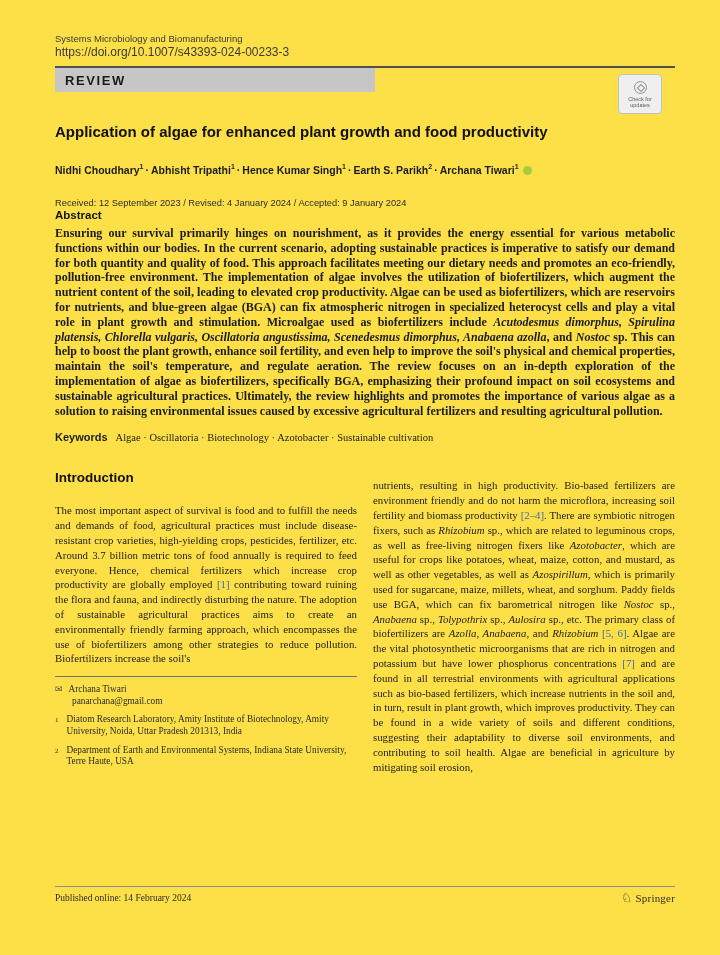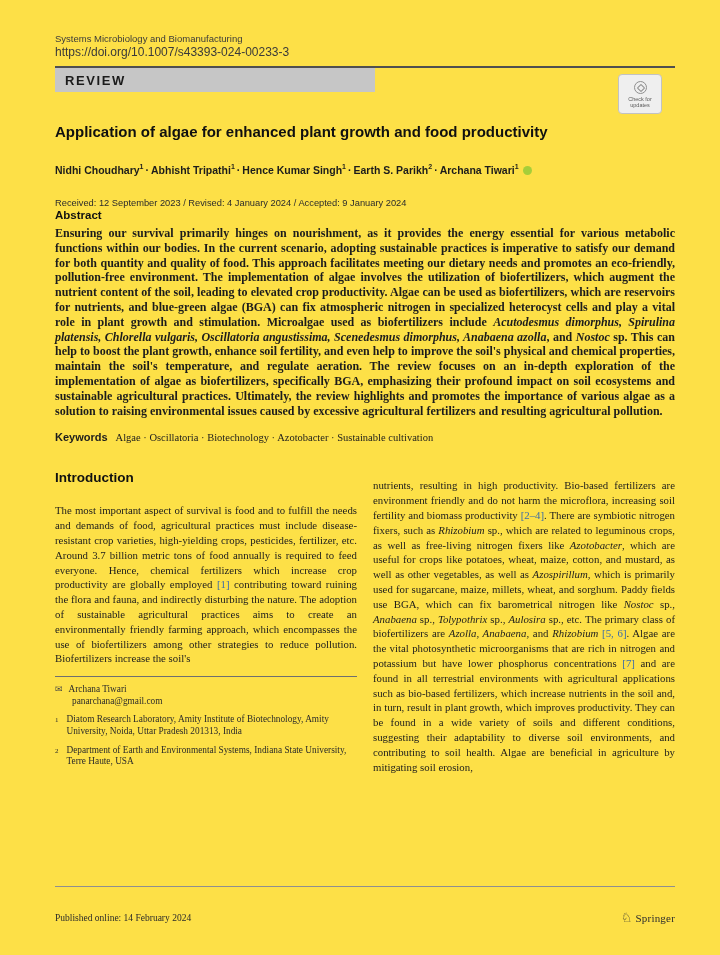--- a/index.html
+++ b/index.html
@@ -50,21 +50,21 @@
   
   .footnotes { margin-top:10px; border-top:1px solid #6f6f6f; padding-top:7px; font-size:9.3px; line-height:11.6px; color:#2a2a2a; }
   .corr-row { display:flex; gap:6px; }
   .env { font-size:9px; color:#444; }
   .corr-email { margin-left:17px; color:#2a2a2a; }
   .fn-row { display:flex; gap:8px; margin-top:7px; }
   .fn-sup { font-size:7px; padding-top:1px; }
   .fn-text { flex:1; }
 
   
-  .footer { position:absolute; left:55px; right:45px; top:886px; border-top:1px solid #8f8f8f; padding-top:24px;
+  .footer { position:absolute; left:55px; right:45px; top:886px; border-top:1px solid #8f8f8f; padding-top:4px;
             display:flex; justify-content:space-between; align-items:center; font-size:9.5px; color:#2a2a2a; }
   .publisher { display:flex; align-items:center; gap:3px; }
   .knight { font-size:13px; color:#333; line-height:13px; }
   .publisher-name { font-size:11px; color:#2e2e2e; letter-spacing:0.2px; }
 </style>
 </head>
 <body>
 
 <div class="page">
   <div class="content">

